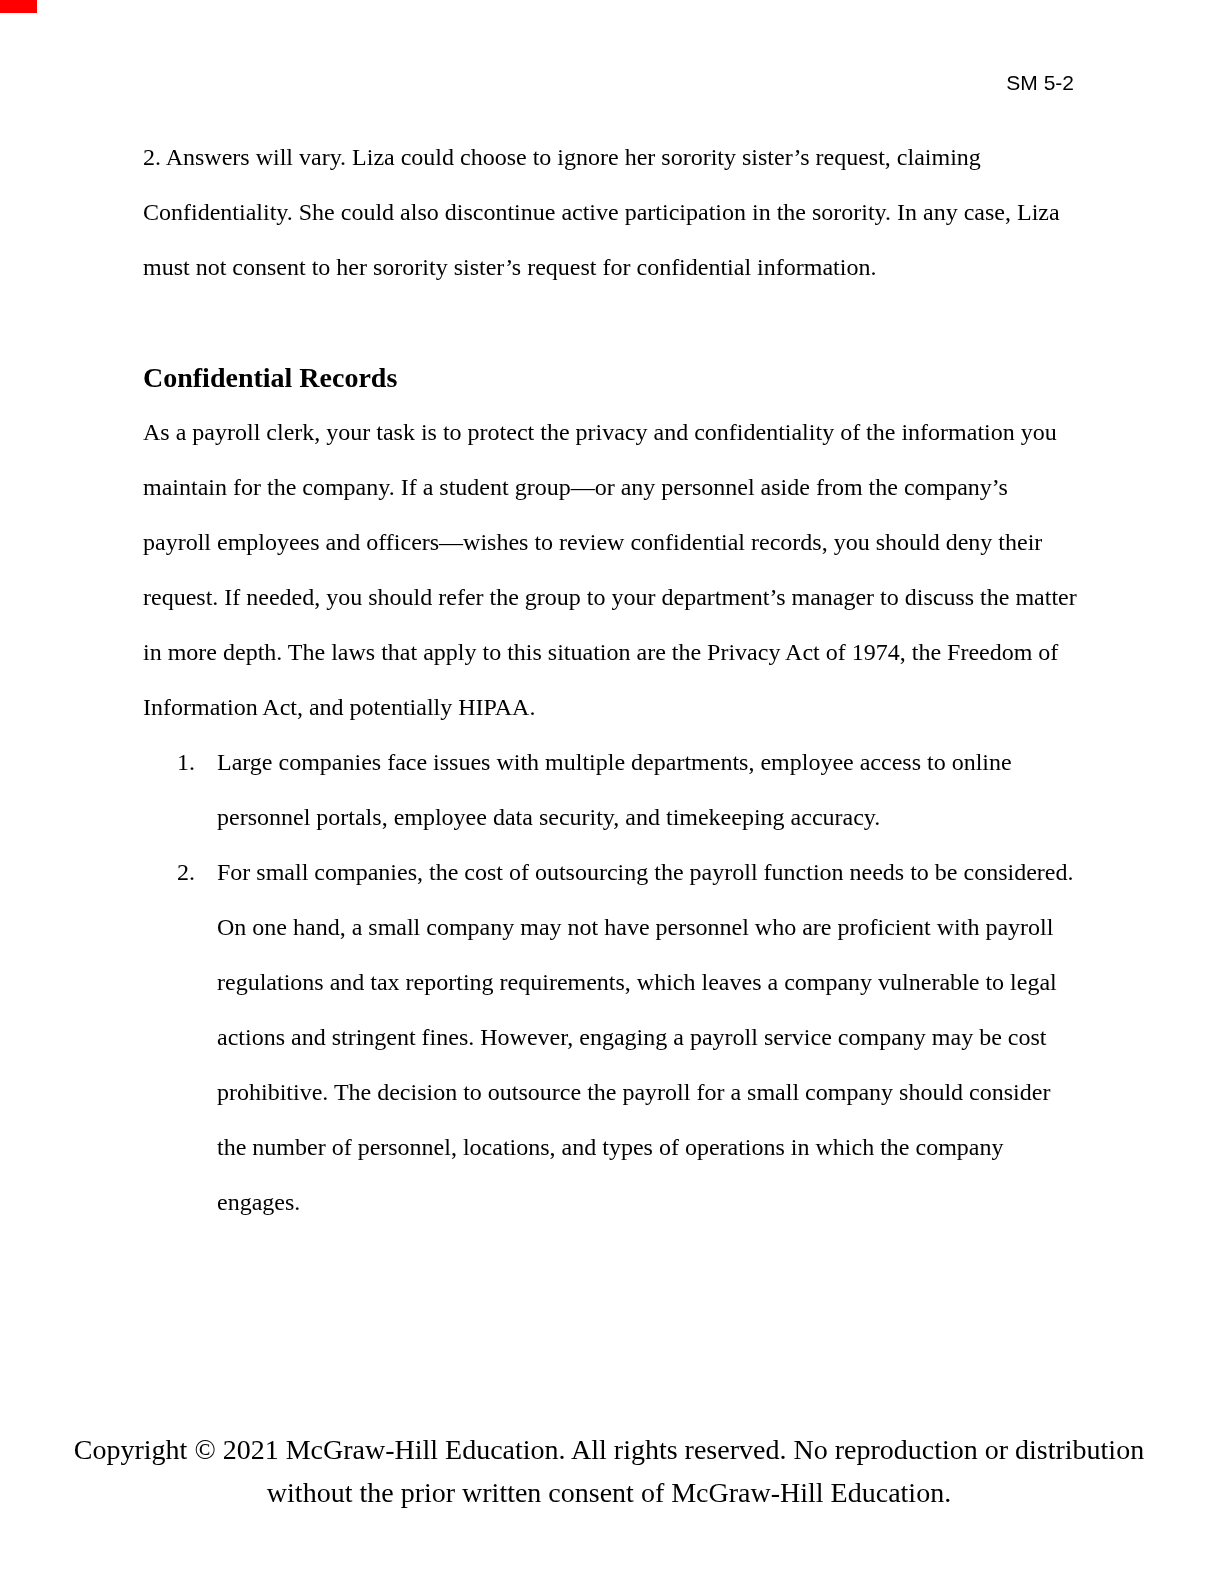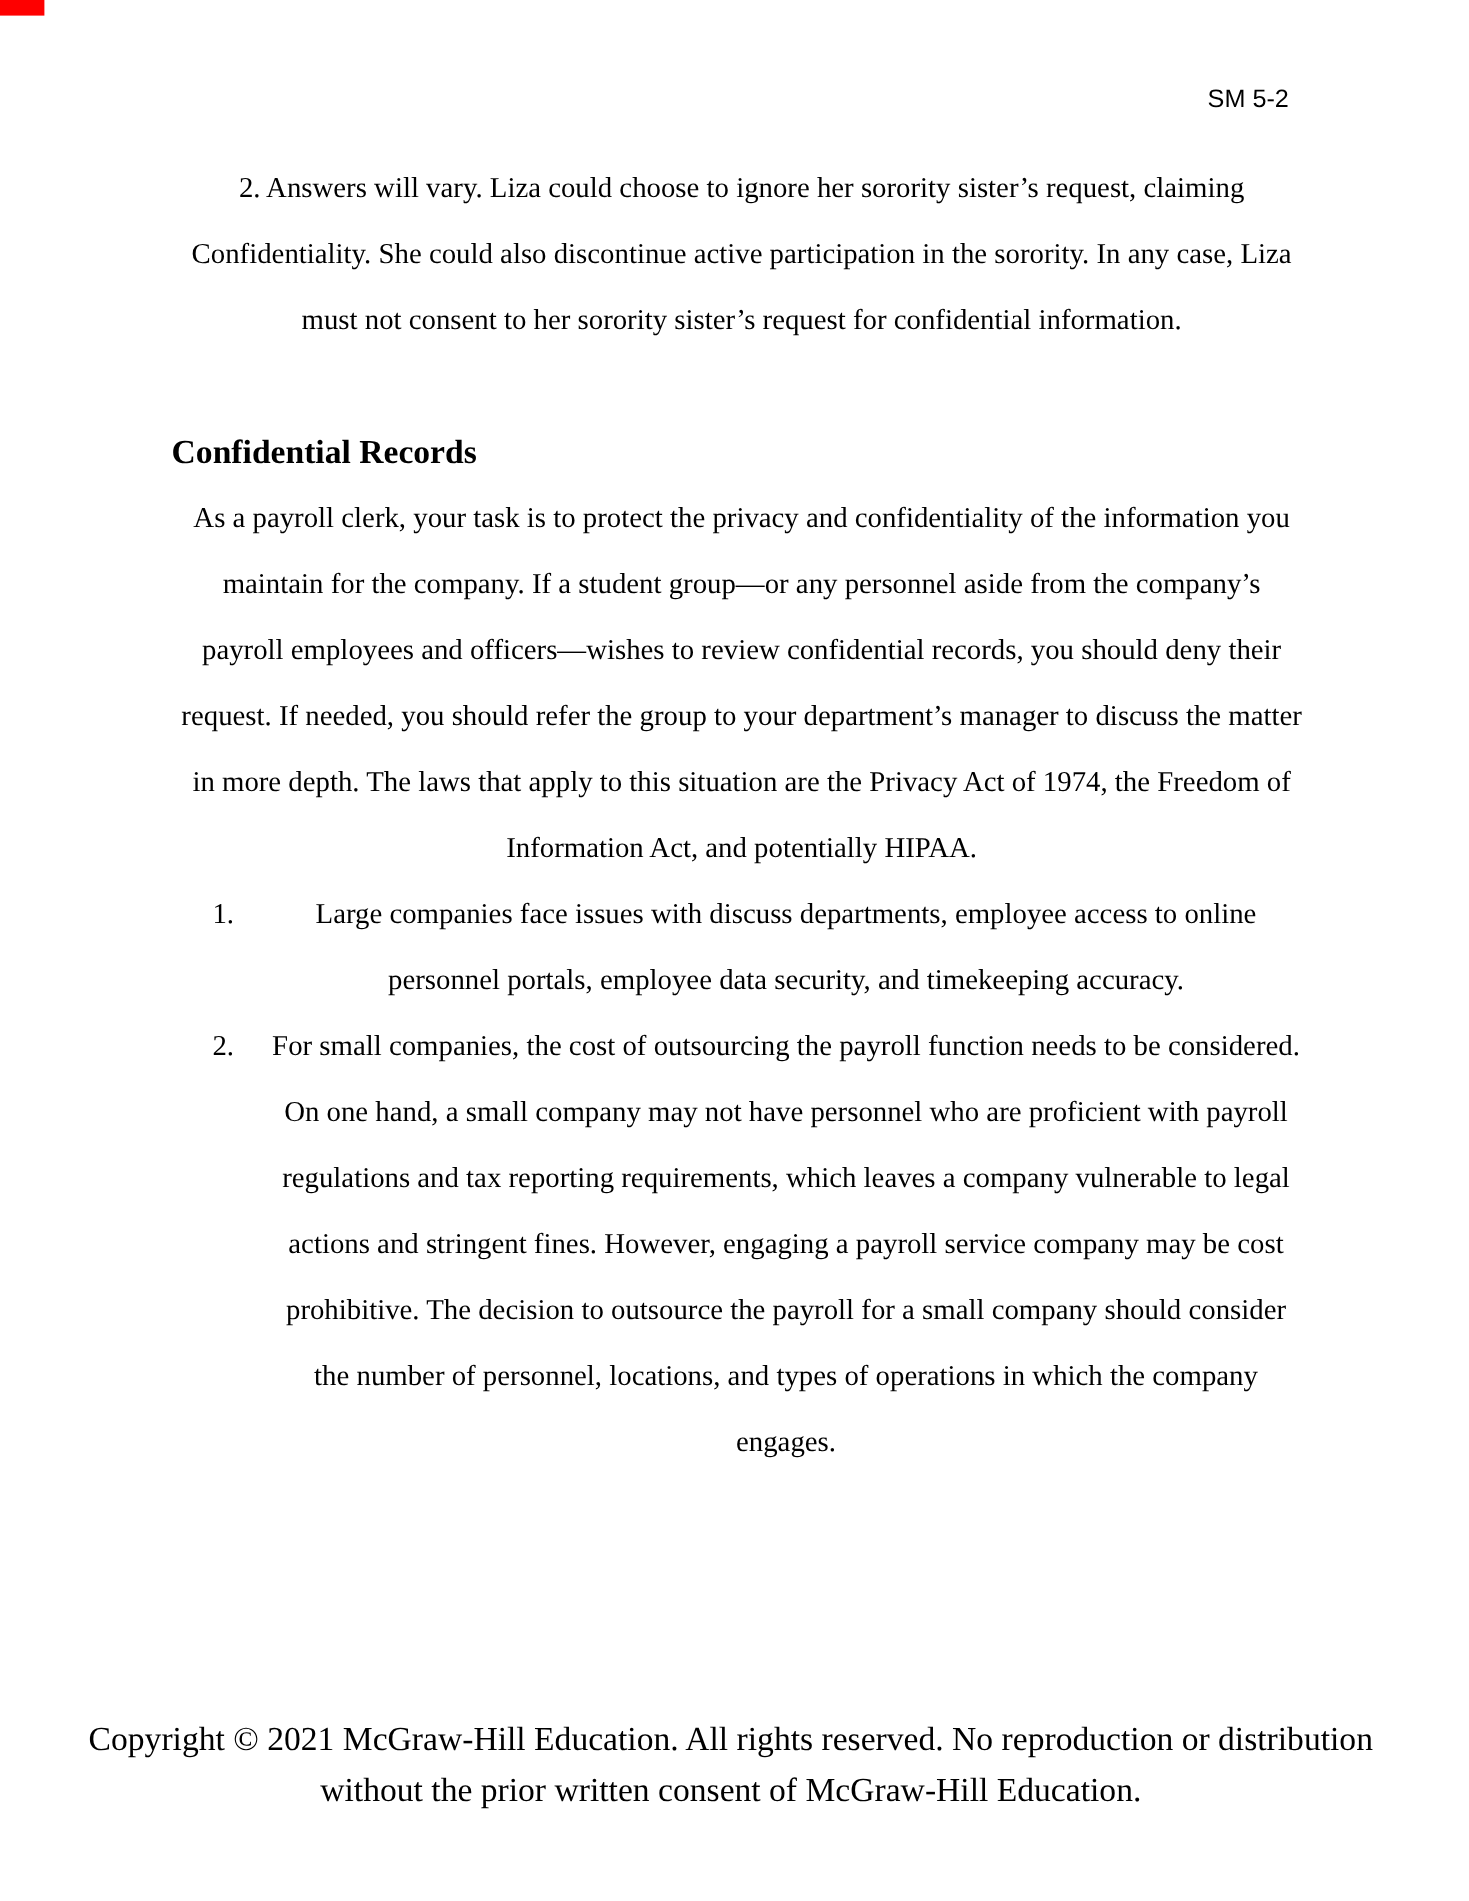--- a/index.html
+++ b/index.html
@@ -30,21 +30,21 @@
     font-size: 21px;
     line-height: 26px;
     color: #000000;
   }
   .content {
     position: absolute;
     left: 143px;
     top: 130px;
     width: 950px;
   }
-  .lines { white-space: pre; text-align: center; }
+  .lines { white-space: pre; }
   .para { margin: 0; }
   .heading {
     margin: 55px 0 0 0;
     font-size: 28px;
     font-weight: bold;
     line-height: 55px;
   }
   .list { margin: 0; }
   .list-item { position: relative; padding-left: 74px; }
   .list-num { position: absolute; left: 34px; top: 0; }
@@ -80,21 +80,21 @@
 payroll employees and officers—wishes to review confidential records, you should deny their
 request. If needed, you should refer the group to your department’s manager to discuss the matter
 in more depth. The laws that apply to this situation are the Privacy Act of 1974, the Freedom of
 Information Act, and potentially HIPAA.</div>
 
 
     <div class="list">
 
       <div class="list-item">
         <span class="list-num">1.</span>
-        <div class="lines">Large companies face issues with discuss departments, employee access to online
+        <div class="lines">Large companies face issues with multiple departments, employee access to online
 personnel portals, employee data security, and timekeeping accuracy.</div>
       </div>
 
       <div class="list-item">
         <span class="list-num">2.</span>
         <div class="lines">For small companies, the cost of outsourcing the payroll function needs to be considered.
 On one hand, a small company may not have personnel who are proficient with payroll
 regulations and tax reporting requirements, which leaves a company vulnerable to legal
 actions and stringent fines. However, engaging a payroll service company may be cost
 prohibitive. The decision to outsource the payroll for a small company should consider

